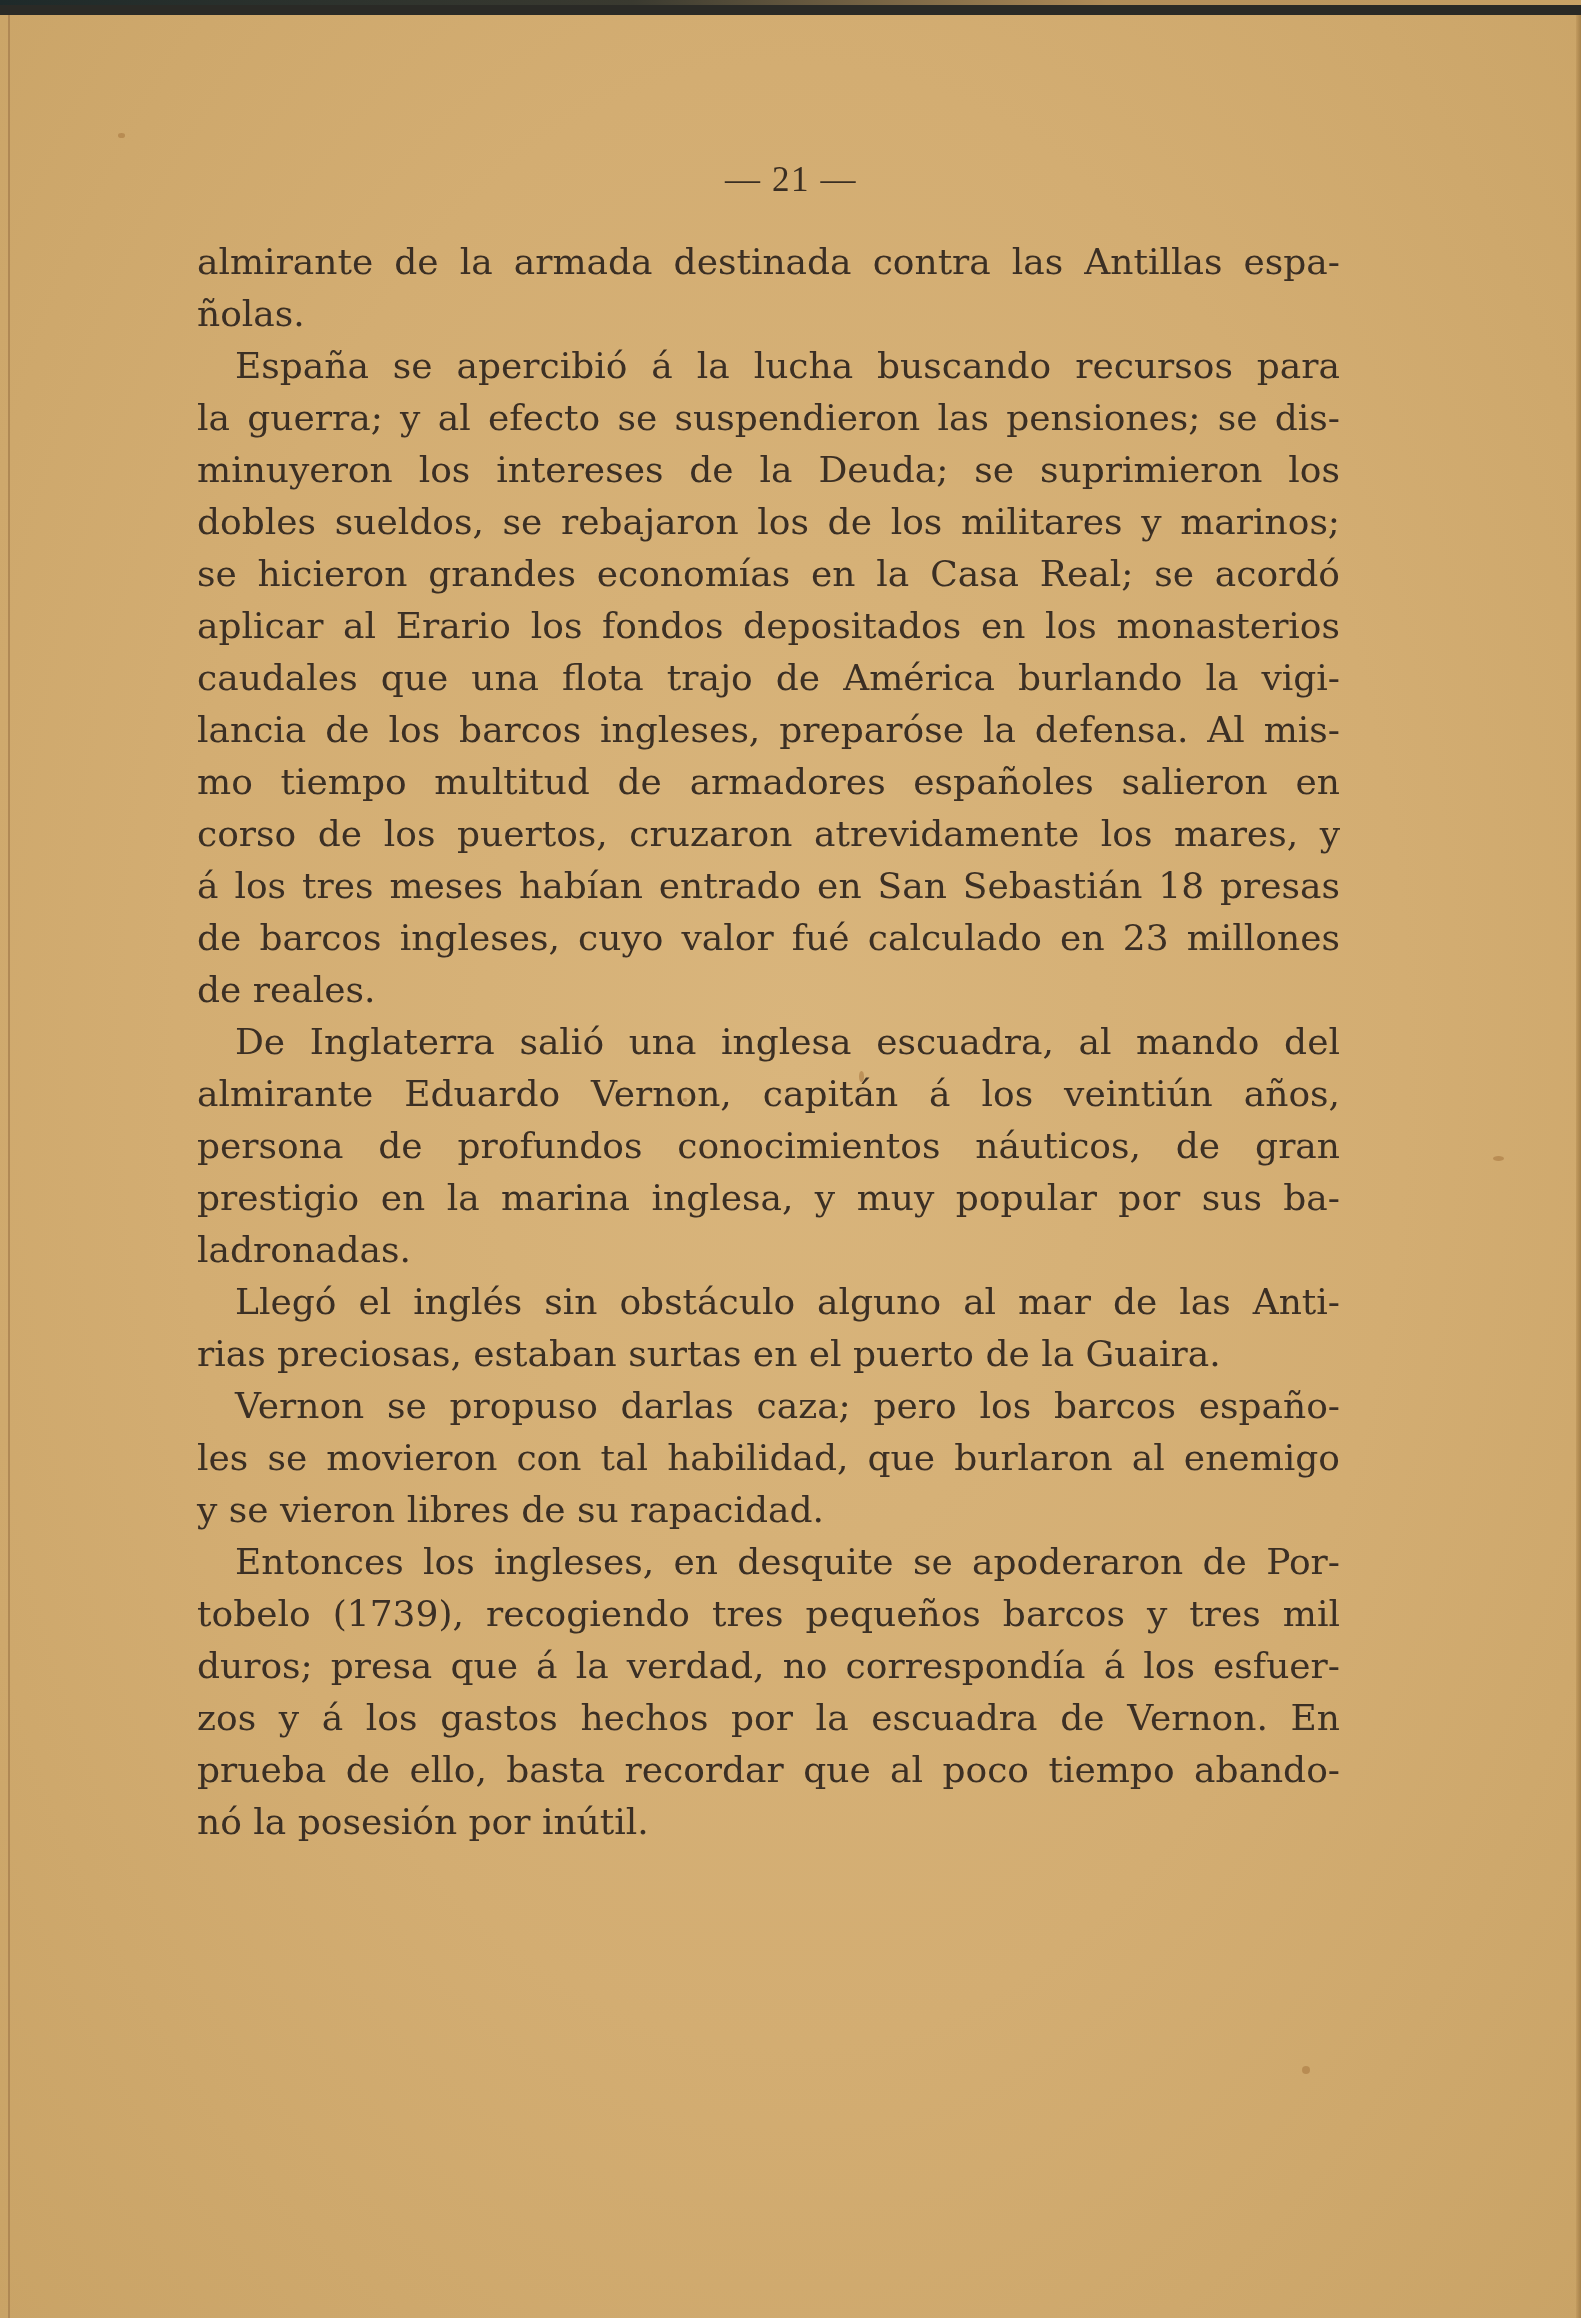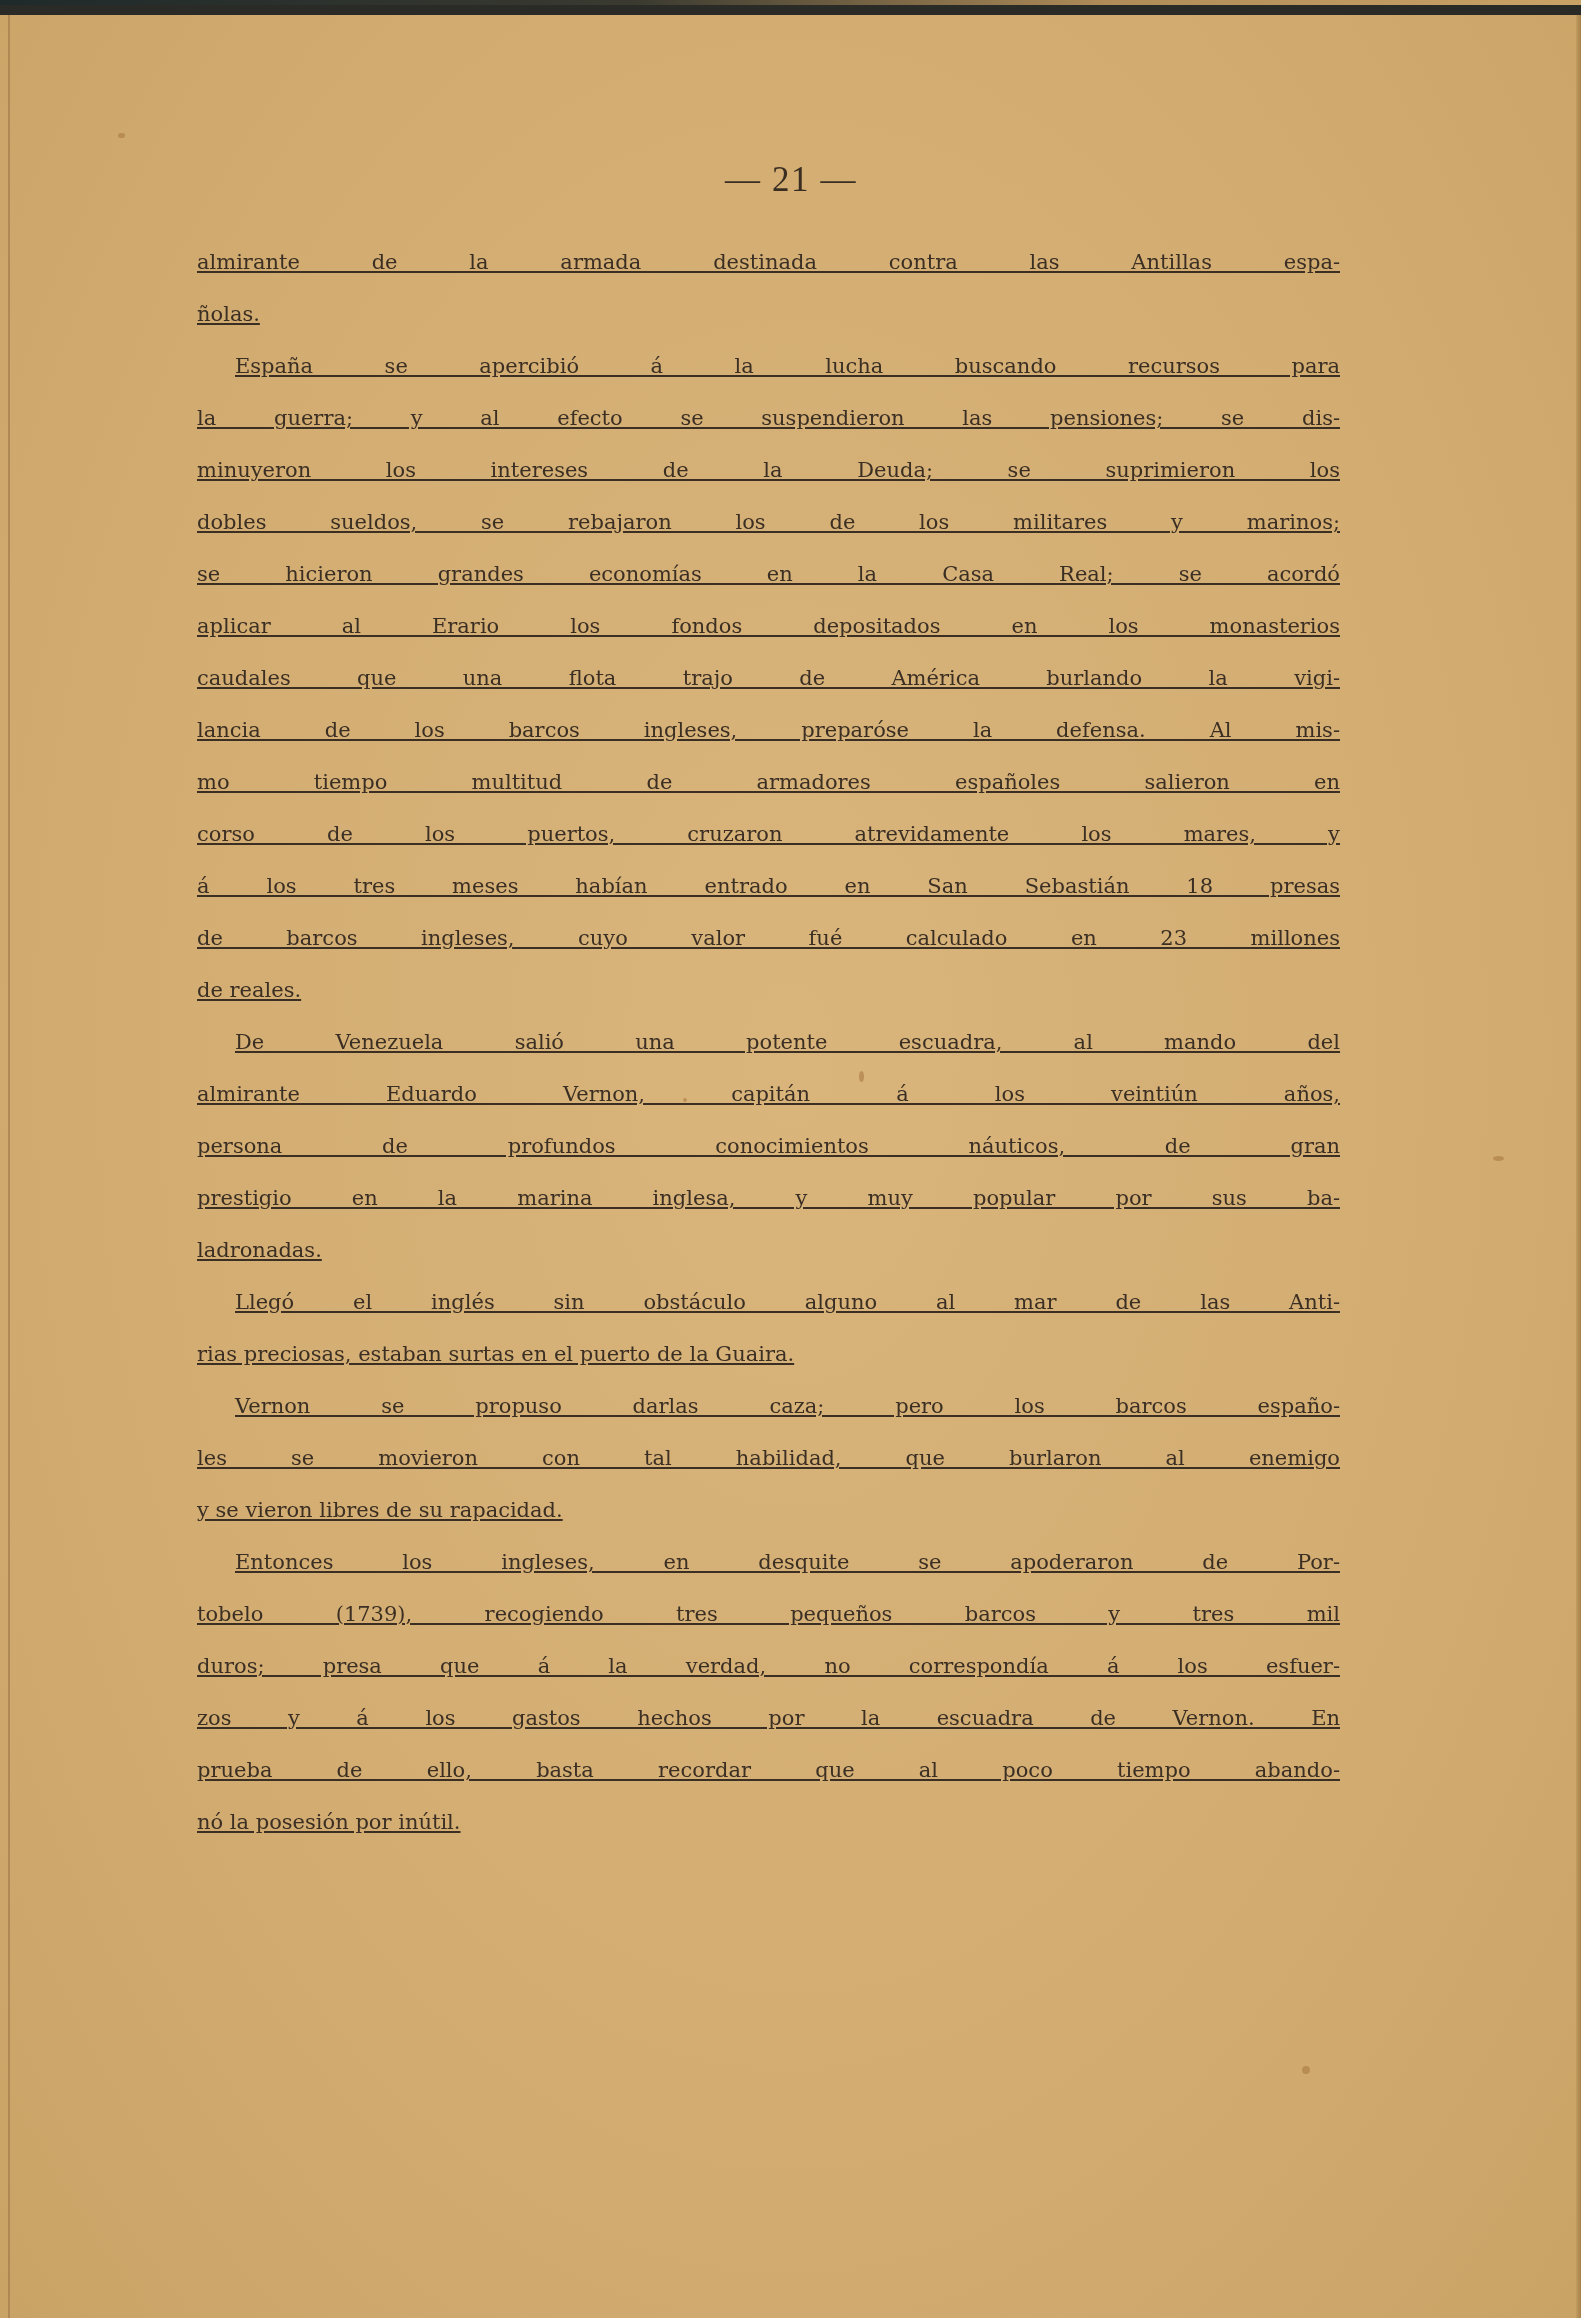--- a/index.html
+++ b/index.html
@@ -29,23 +29,22 @@
   .folio {
     position: absolute; left: 0; width: 1582px; top: 145px;
     text-align: center; font-size: 35px; color: #3a2e22;
     font-family: "Liberation Serif", serif;
     letter-spacing: 1.6px;
   }
   .text-block {
     position: absolute; left: 197px; top: 221px; width: 1143px;
     color: #3b2f24;
     font-family: "DejaVu Serif", serif;
-    font-size: 21px;
+    font-size: 36px;
     line-height: 52px;
-    text-decoration: underline;
   }
   .line {
     display: block; white-space: nowrap;
     text-align: justify; text-align-last: justify;
   }
   .line.last { text-align-last: left; }
   .line.indent { padding-left: 38px; }
   .spot {
     position: absolute; border-radius: 50%; background: #a6743e; opacity: 0.55;
   }
@@ -72,21 +71,21 @@
       <div>
         <span class="line">caudales que una flota trajo de América burlando la vigi-</span>
         <span class="line">lancia de los barcos ingleses, preparóse la defensa. Al mis-</span>
         <span class="line">mo tiempo multitud de armadores españoles salieron en</span>
         <span class="line">corso de los puertos, cruzaron atrevidamente los mares, y</span>
         <span class="line">á los tres meses habían entrado en San Sebastián 18 presas</span>
         <span class="line">de barcos ingleses, cuyo valor fué calculado en 23 millones</span>
         <span class="line last">de reales.</span>
       </div>
       <div>
-        <span class="line indent">De Venezuela salió una potente escuadra, al mando del</span>
+        <span class="line indent">De Inglaterra salió una inglesa escuadra, al mando del</span>
         <span class="line">almirante Eduardo Vernon, capitán á los veintiún años,</span>
         <span class="line">persona de profundos conocimientos náuticos, de gran</span>
         <span class="line">prestigio en la marina inglesa, y muy popular por sus ba-</span>
         <span class="line last">ladronadas.</span>
       </div>
       <div>
         <span class="line indent">Llegó el inglés sin obstáculo alguno al mar de las Anti-</span>
         <span class="line last">rias preciosas, estaban surtas en el puerto de la Guaira.</span>
       </div>
       <div>

